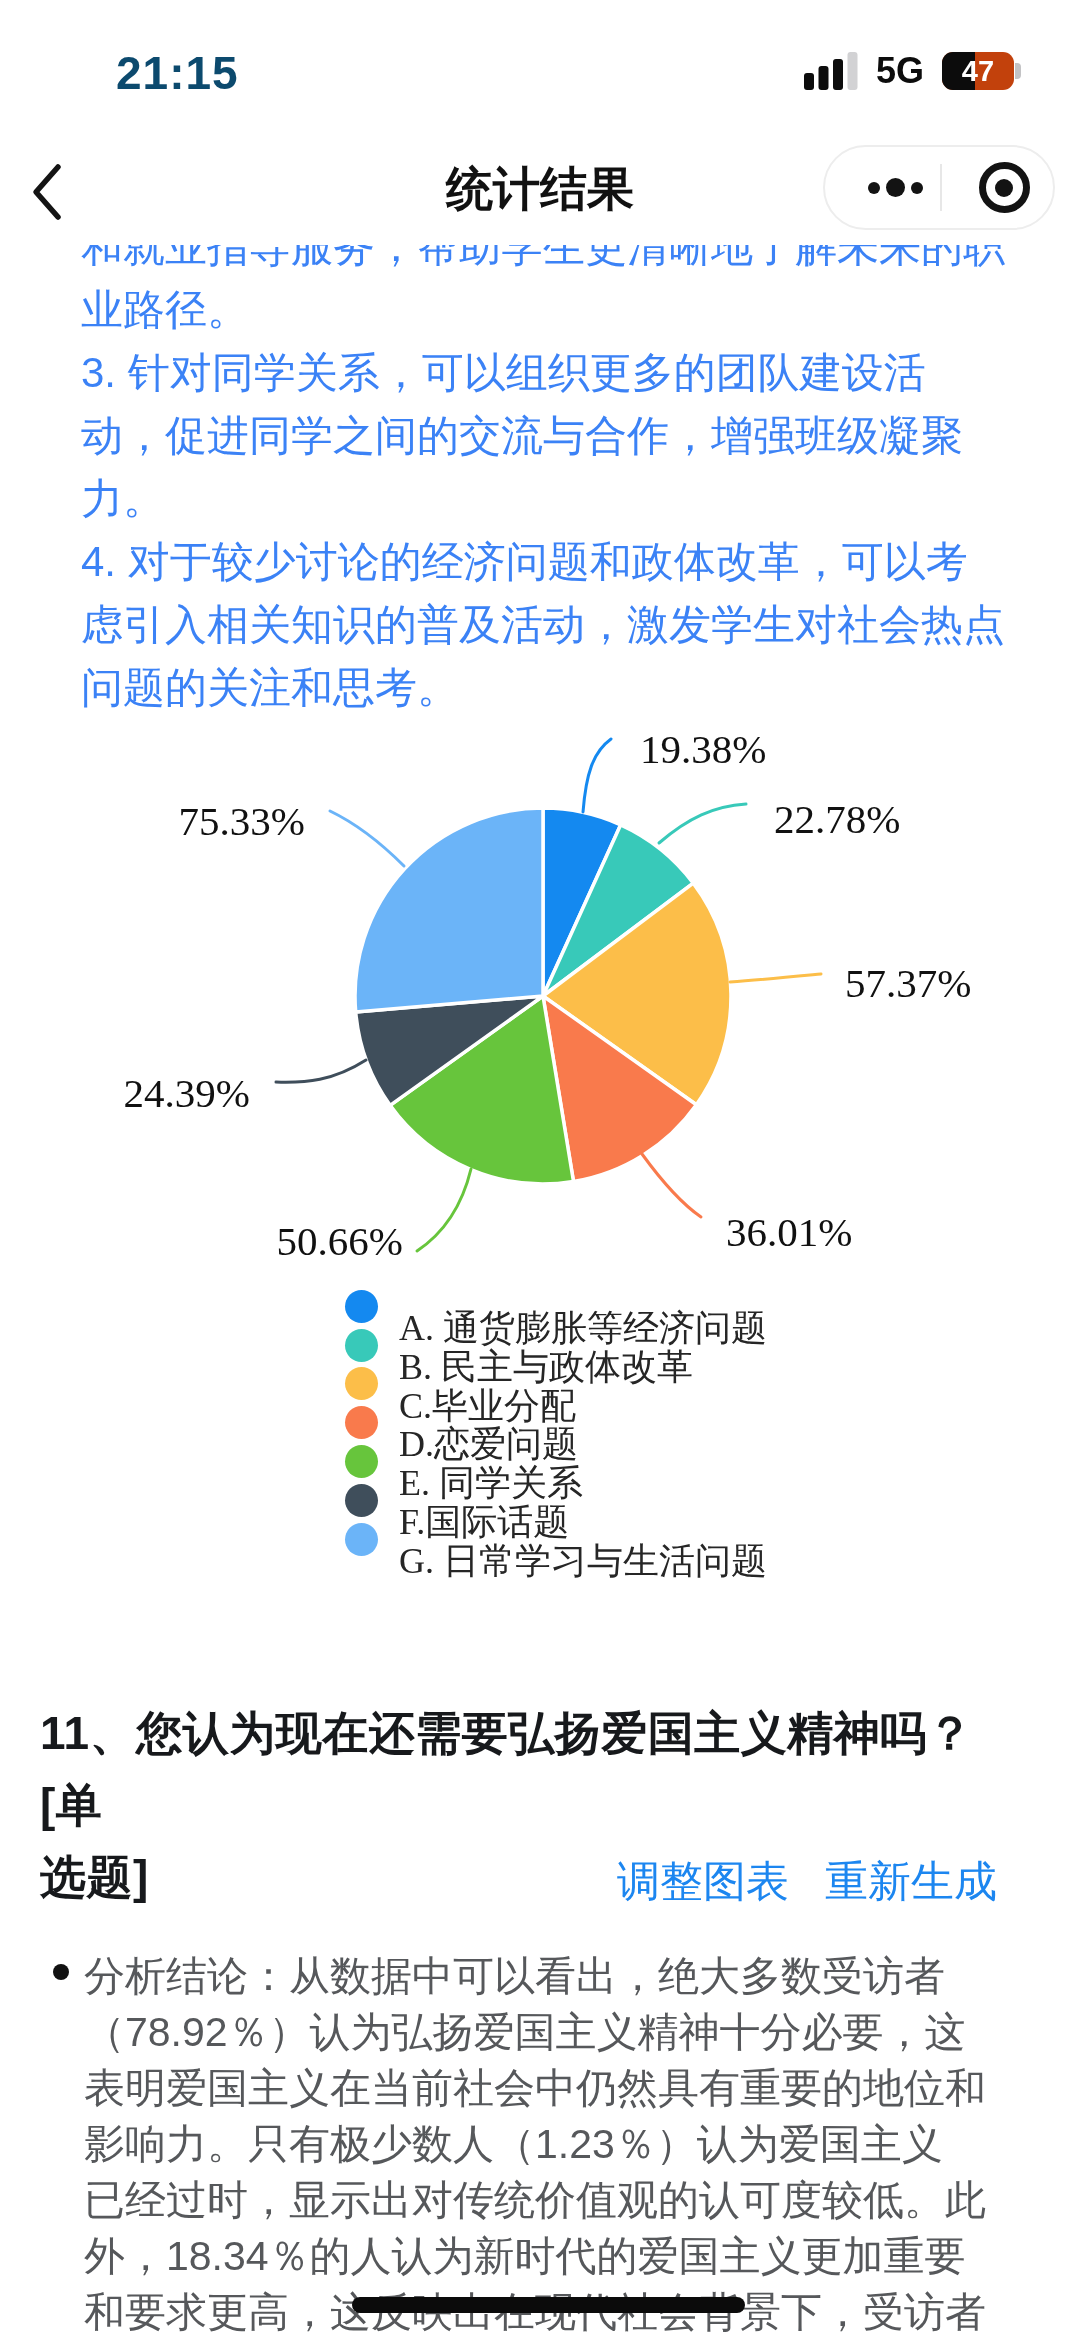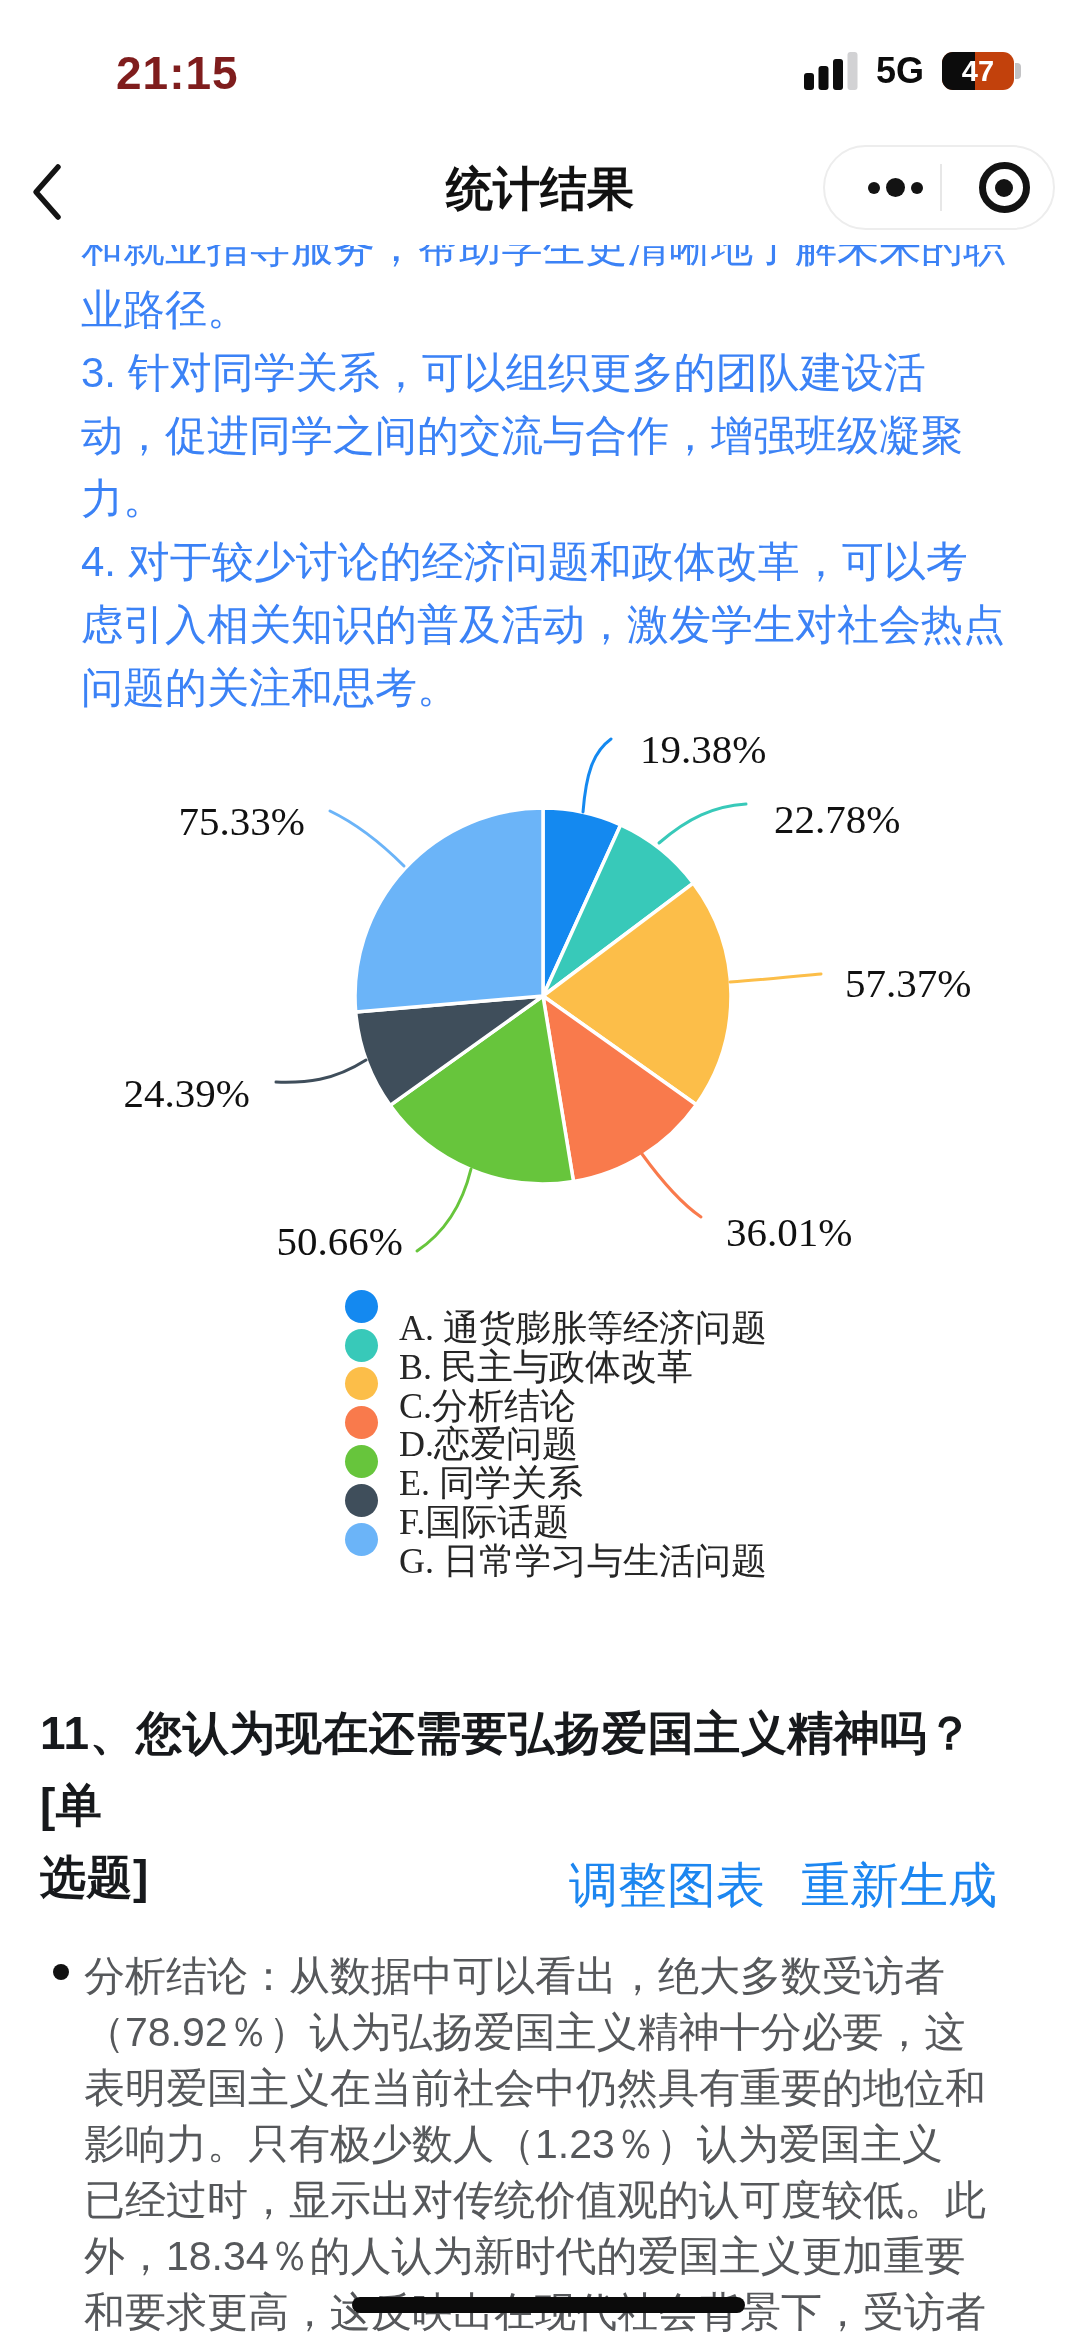--- a/index.html
+++ b/index.html
@@ -1,21 +1,21 @@
 <!DOCTYPE html>
 <html><head>
 <meta charset="utf-8">
 <style>
   html,body{margin:0;padding:0;background:#ffffff;}
   #screen{position:relative;width:1080px;height:2337px;background:#fff;overflow:hidden;
     font-family:"Liberation Sans",sans-serif;}
 
   
   #chrome{position:absolute;top:0;left:0;width:1080px;height:245px;background:#fff;z-index:20;}
-  #status-time{position:absolute;left:116px;top:46px;font-size:46px;font-weight:800;color:#7f1d1d;letter-spacing:1px;}
+  #status-time{position:absolute;left:116px;top:46px;font-size:46px;font-weight:800;color:#0c4a6e;letter-spacing:1px;}
   #status-right{position:absolute;right:66px;top:50px;display:flex;align-items:center;gap:18px;}
   #net-label{font-size:36px;font-weight:700;color:#0c0c0c;}
   .battery{position:relative;width:72px;height:38px;border-radius:11px;background:#c2410c;overflow:visible;}
   .batt-fill{position:absolute;left:0;top:0;bottom:0;width:46%;background:#0c0c0c;border-radius:11px 0 0 11px;}
   .batt-text{position:absolute;left:0;top:0;width:100%;height:100%;display:flex;align-items:center;justify-content:center;
     color:#fff;font-size:29px;font-weight:800;letter-spacing:0;}
   .batt-nub{position:absolute;right:-7px;top:11px;width:6px;height:16px;background:#c3c3c5;border-radius:0 4px 4px 0;}
 
   #navbar{position:absolute;top:140px;left:0;width:1080px;height:105px;}
   #back-btn{position:absolute;left:28px;top:22px;width:40px;height:60px;cursor:pointer;}
@@ -42,21 +42,21 @@
   
   #legend{position:absolute;left:345px;top:1287px;z-index:1;}
   .lg-row{display:flex;align-items:center;height:38.8px;}
   .lg-dot{width:33px;height:33px;border-radius:50%;flex:0 0 33px;}
   .lg-txt{margin-left:21px;font-family:"Liberation Serif","DejaVu Serif",serif;font-size:36px;color:#262626;white-space:nowrap;margin-top:44px;}
 
   
   #question{position:absolute;left:40px;top:1697px;width:1005px;font-size:46px;font-weight:700;color:#17191c;
     line-height:72px;white-space:pre-line;letter-spacing:0.5px;}
   #links{position:absolute;right:83px;top:1853px;display:flex;gap:36px;z-index:1;}
-  #links a{font-size:49px;color:#1c86f0;text-decoration:none;cursor:pointer;}
+  #links a{font-size:43px;color:#1c86f0;text-decoration:none;cursor:pointer;}
 
   
   #analysis{position:absolute;left:84px;top:1948px;width:938px;font-size:41px;line-height:56px;color:#56585b;
     white-space:pre-line;z-index:1;}
   #bullet-dot{position:absolute;left:53px;top:1964px;width:16px;height:16px;background:#111;border-radius:50%;z-index:1;}
   #redaction{position:absolute;left:352px;top:2297px;width:393px;height:16px;background:#0b0b0b;border-radius:8px;z-index:2;}
 </style>
 </head>
 <body>
 
@@ -99,21 +99,21 @@
       <div class="lg-row">
         <span class="lg-dot" style="background: rgb(20, 137, 240);"></span>
         <span class="lg-txt">A. 通货膨胀等经济问题</span>
       </div>
       <div class="lg-row">
         <span class="lg-dot" style="background: rgb(56, 201, 185);"></span>
         <span class="lg-txt">B. 民主与政体改革</span>
       </div>
       <div class="lg-row">
         <span class="lg-dot" style="background: rgb(252, 190, 73);"></span>
-        <span class="lg-txt">C.分析结论</span>
+        <span class="lg-txt">C.毕业分配</span>
       </div>
       <div class="lg-row">
         <span class="lg-dot" style="background: rgb(249, 122, 76);"></span>
         <span class="lg-txt">D.恋爱问题</span>
       </div>
       <div class="lg-row">
         <span class="lg-dot" style="background: rgb(103, 197, 60);"></span>
         <span class="lg-txt">E. 同学关系</span>
       </div>
       <div class="lg-row">

